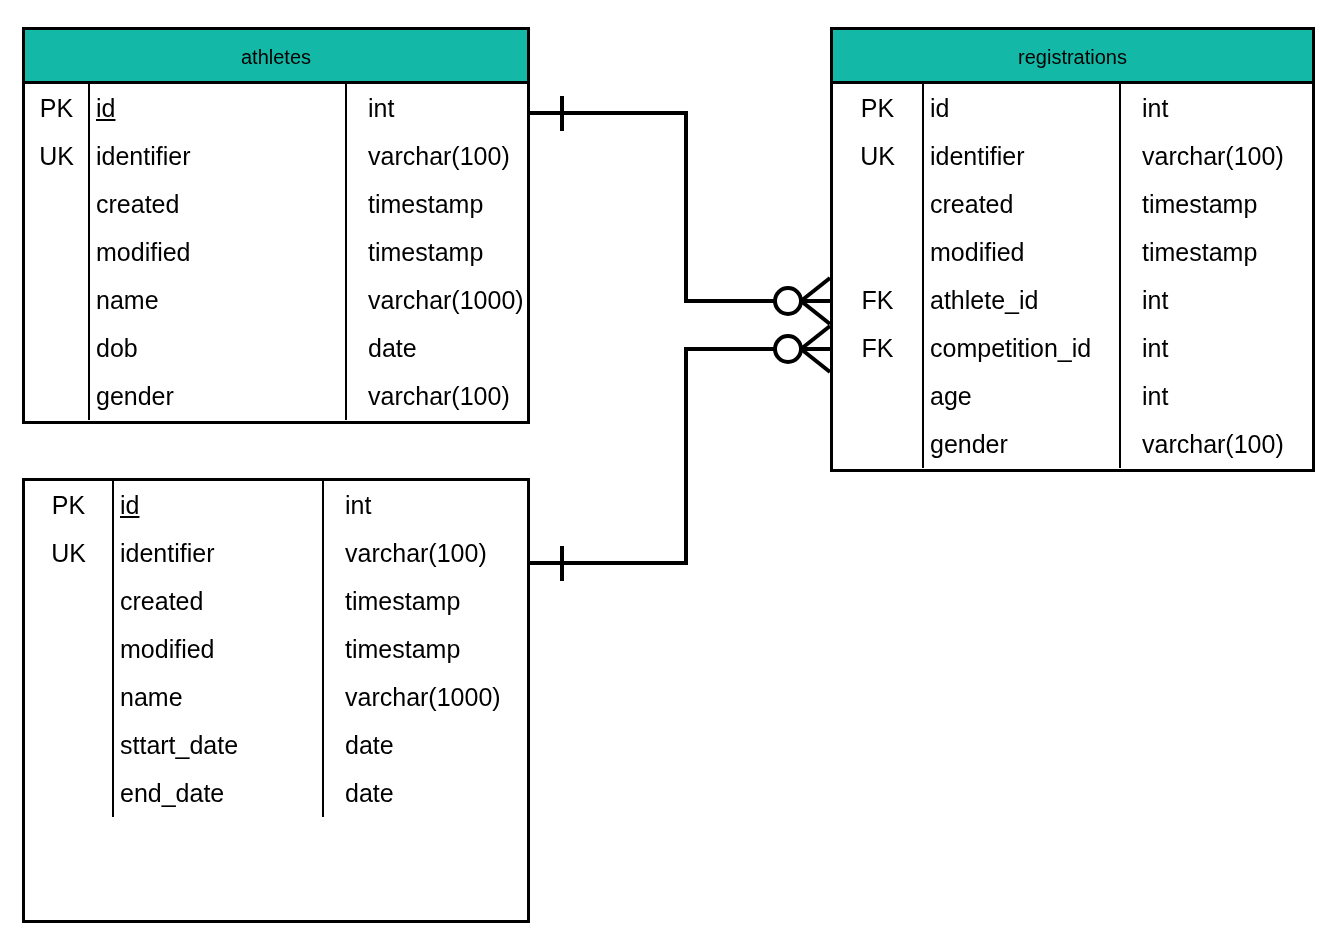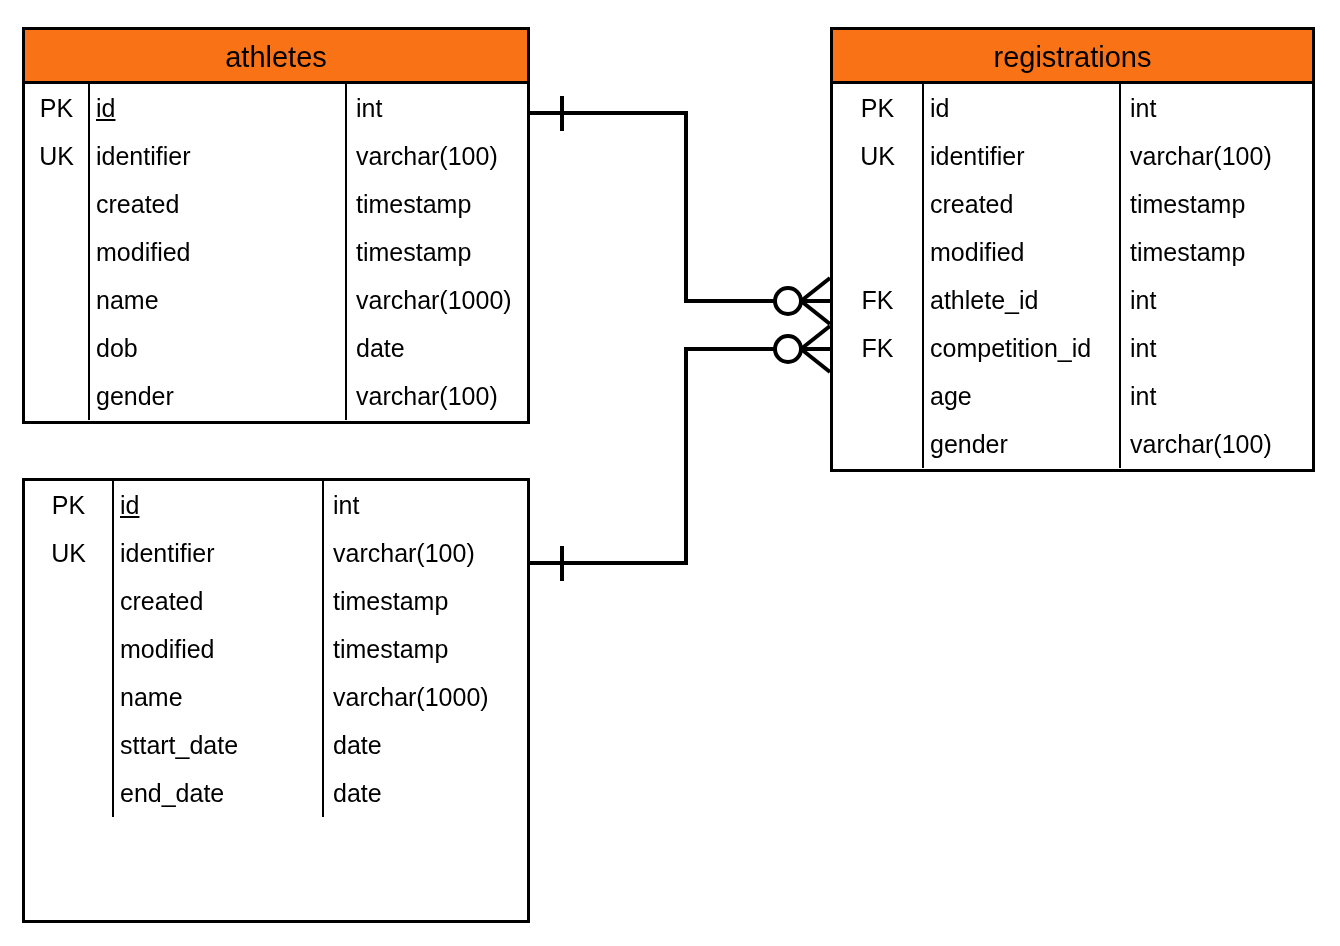--- a/index.html
+++ b/index.html
@@ -28,24 +28,24 @@
     pointer-events: none;
   }
   .entity {
     position: absolute;
     border: 3px solid #000000;
     background: #ffffff;
     box-sizing: border-box;
     z-index: 2;
   }
   .entity-title {
-    background: #f97316;
+    background: #14b8a6;
     border-bottom: 3px solid #000000;
     text-align: center;
-    font-size: 29px;
+    font-size: 20px;
     line-height: 54px;
     height: 54px;
     box-sizing: border-box;
     white-space: nowrap;
     overflow: hidden;
   }
   .attr-table {
     border-collapse: collapse;
     width: 100%;
     table-layout: fixed;
@@ -60,21 +60,21 @@
   }
   td.key-cell {
     text-align: center;
     border-right: 2px solid #000000;
   }
   td.name-cell {
     padding-left: 6px;
     border-right: 2px solid #000000;
   }
   td.type-cell {
-    padding-left: 9px;
+    padding-left: 21px;
   }
   .pk-underline {
     text-decoration: underline;
     text-underline-offset: 2px;
   }
 </style>
 </head>
 <body>
 
 <div id="canvas">

